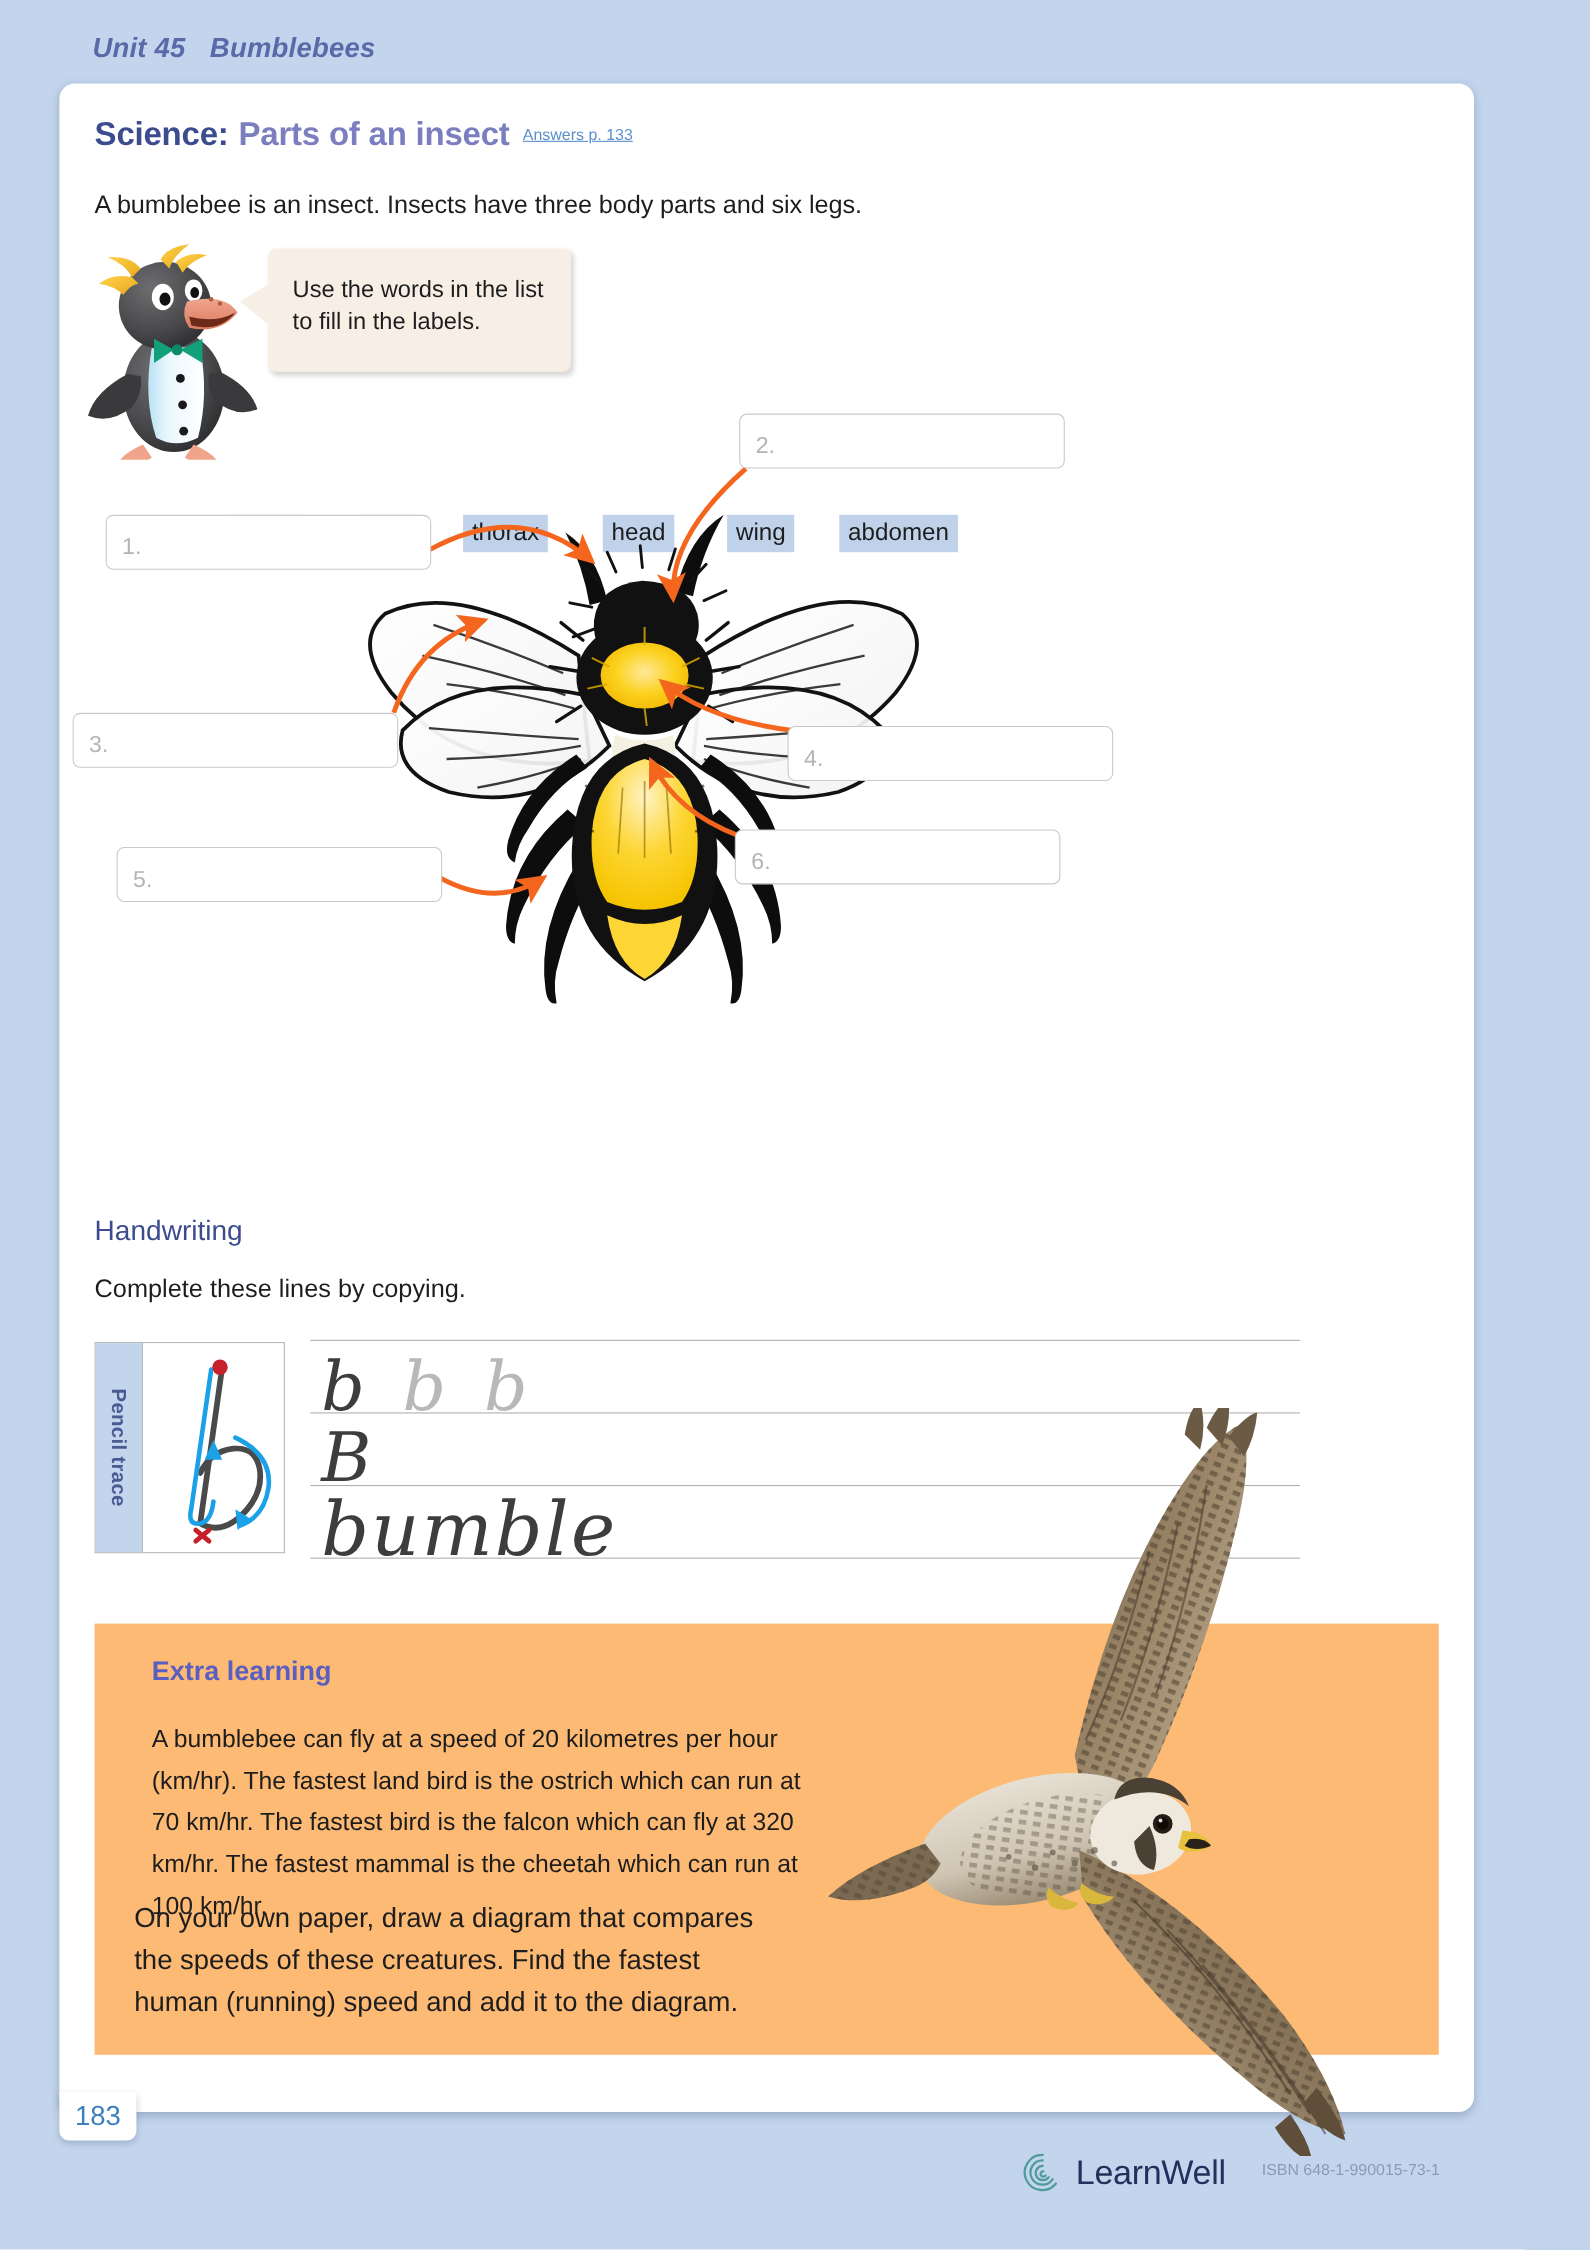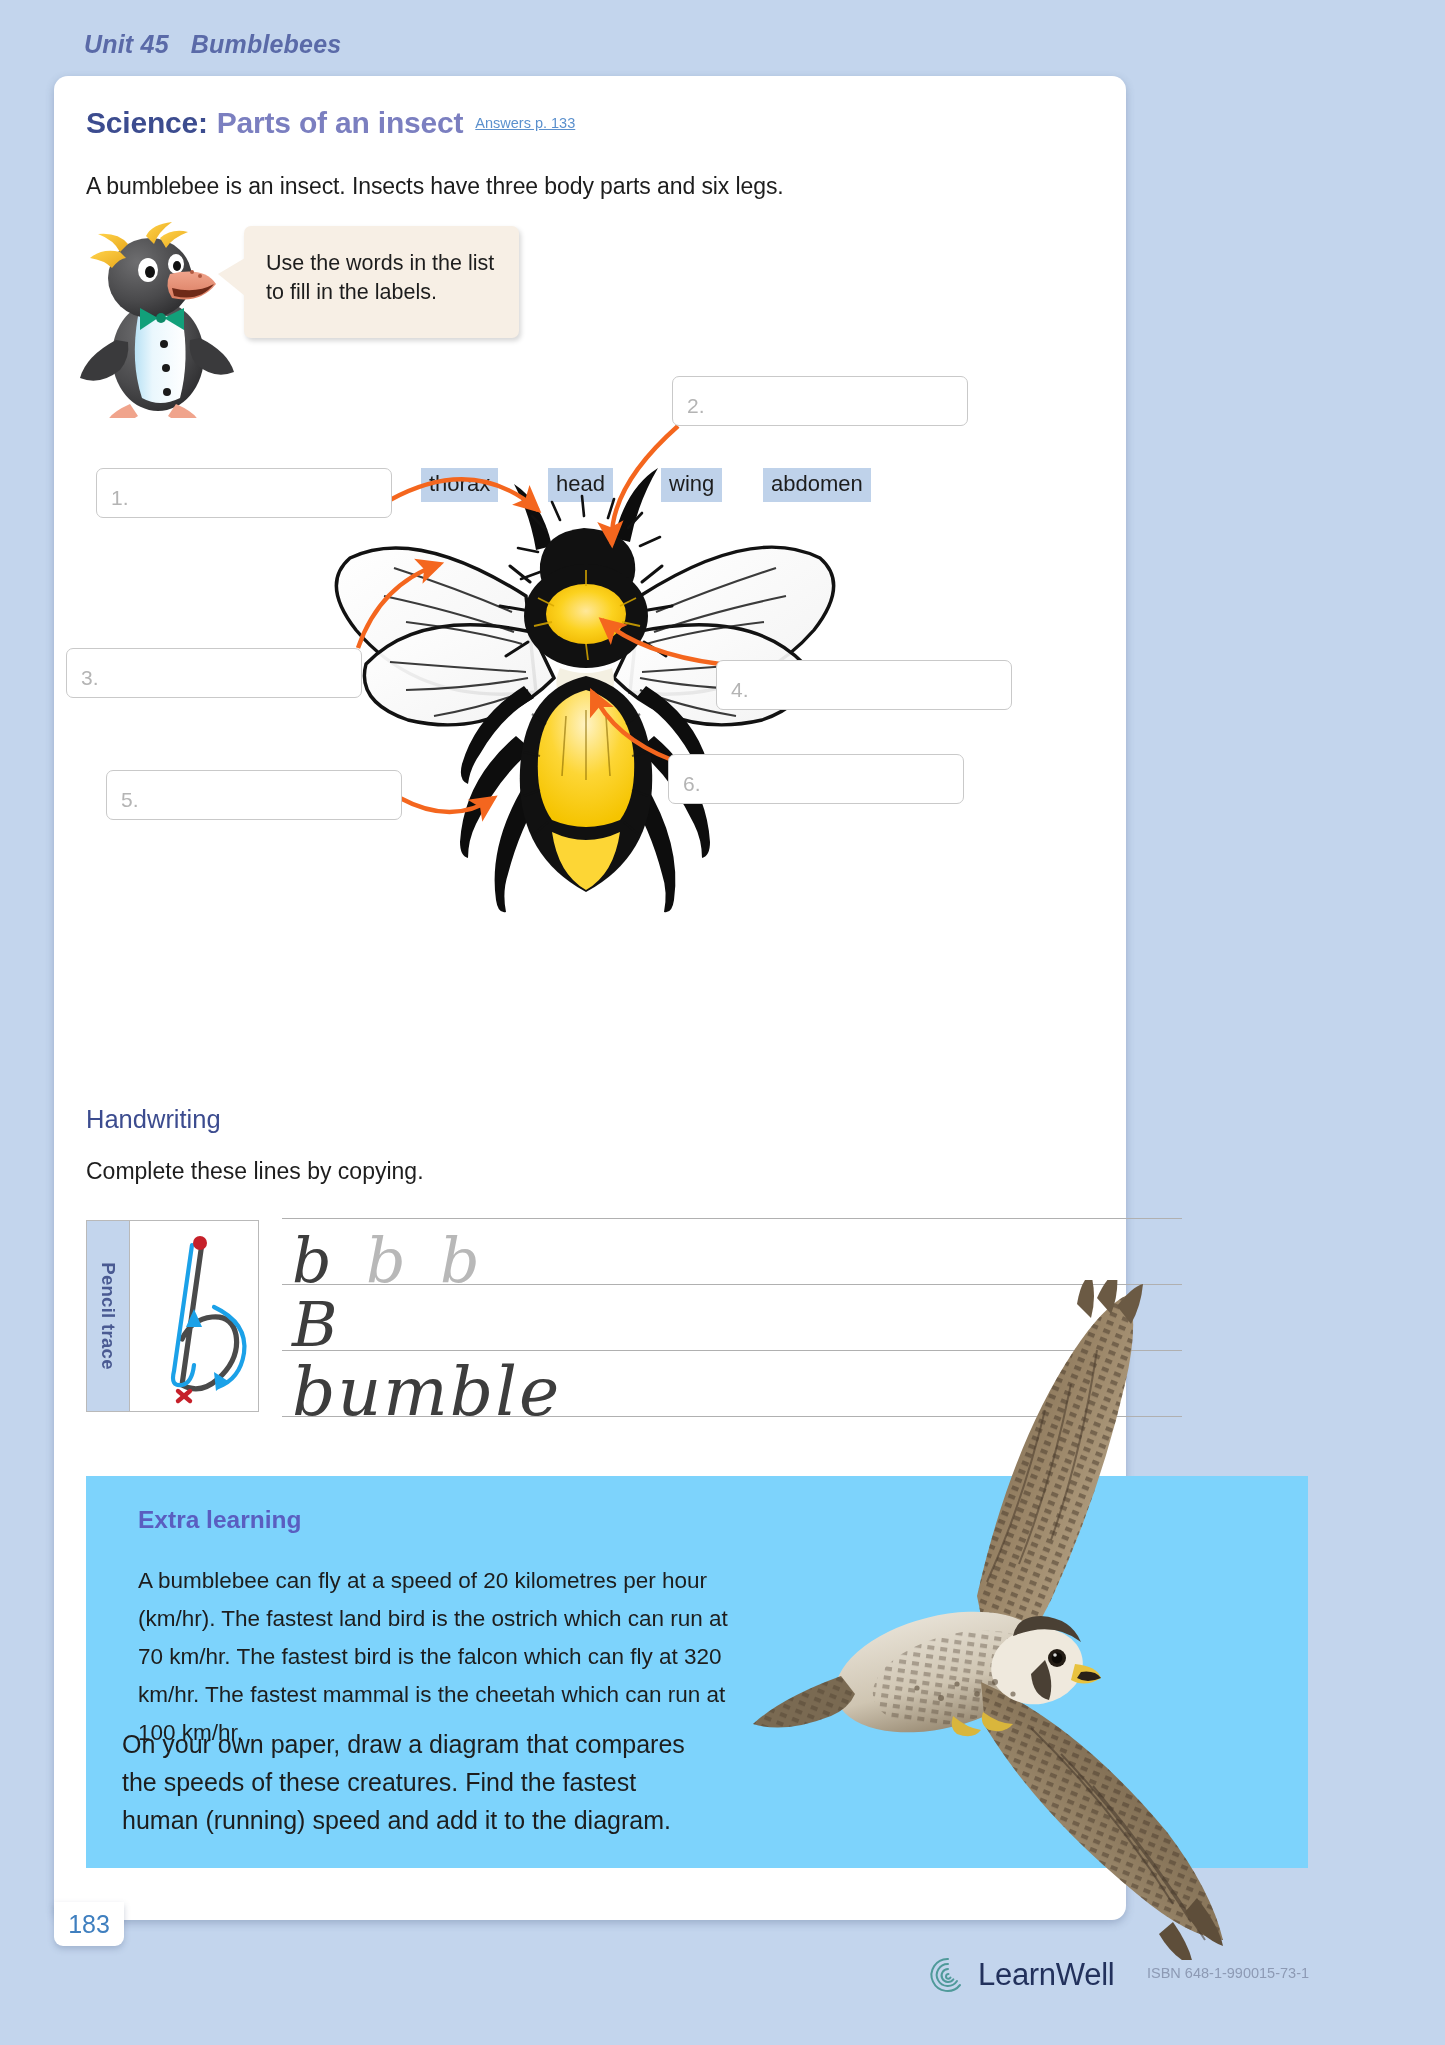--- a/index.html
+++ b/index.html
@@ -24,21 +24,21 @@
     color: #5a6aa8;
     letter-spacing: .2px;
   }
   .running-head .rh-gap { display: inline-block; width: 22px; }
 
   
   .page-card {
     position: absolute;
     left: 54px;
     top: 76px;
-    width: 1072px;
+    width: 1286px;
     height: 1844px;
     background: #ffffff;
     border-radius: 14px;
     box-shadow: 0 3px 9px rgba(60,80,120,.30);
   }
 
   
   .sec-head {
     position: absolute;
     left: 32px;
@@ -200,21 +200,21 @@
     font-weight: 300;
   }
 
   
   .extra {
     position: absolute;
     left: 32px;
     top: 1400px;
     width: 1222px;
     height: 392px;
-    background: #7dd3fc;
+    background: #fdba74;
   }
   .extra-head {
     position: absolute;
     left: 52px;
     top: 30px;
     font-size: 24.5px;
     font-weight: bold;
     color: #5a5ec0;
   }
   .extra-p1 {

